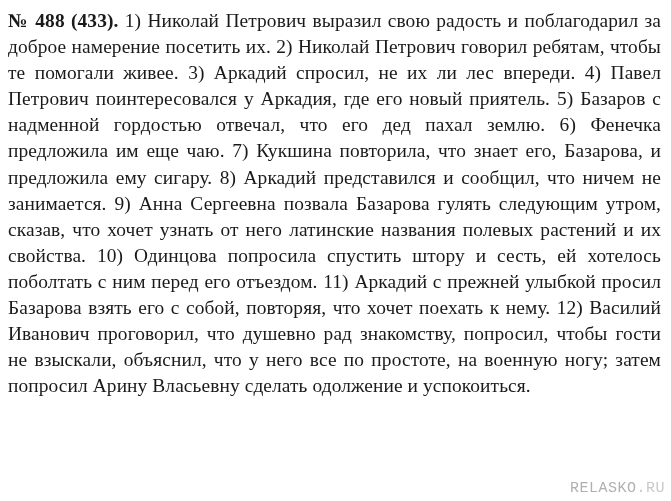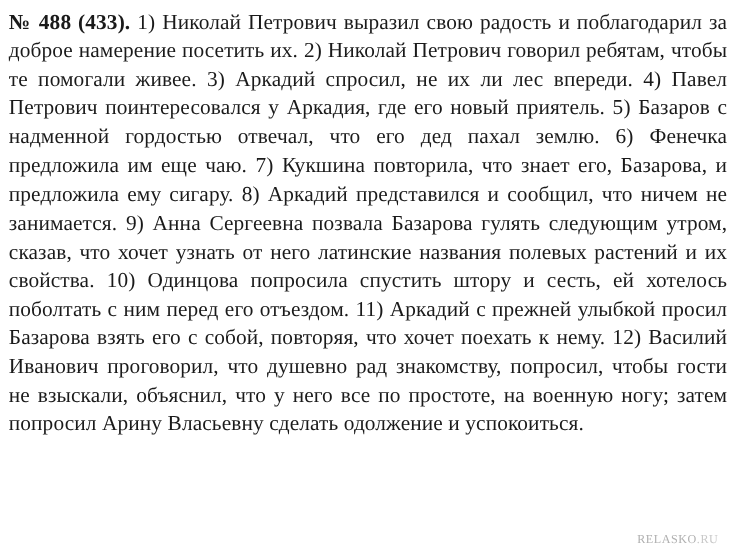--- a/index.html
+++ b/index.html
@@ -28,24 +28,24 @@
     text-align: justify;
     text-justify: inter-word;
     letter-spacing: 0.1px;
     hyphens: manual;
   }
   .exercise-number {
     font-weight: bold;
   }
   .watermark {
     position: absolute;
-    right: 18px;
+    right: 6px;
     bottom: 4px;
-    font-family: Liberation Serif, serif;
-    font-size: 11px;
+    font-family: Liberation Mono, monospace;
+    font-size: 15px;
     letter-spacing: 0.5px;
     color: #b9b9b9;
   }
   .watermark .wm-main {
     color: #b0b0b0;
   }
   .watermark .wm-suffix {
     color: #c9c9c9;
   }
 </style>

